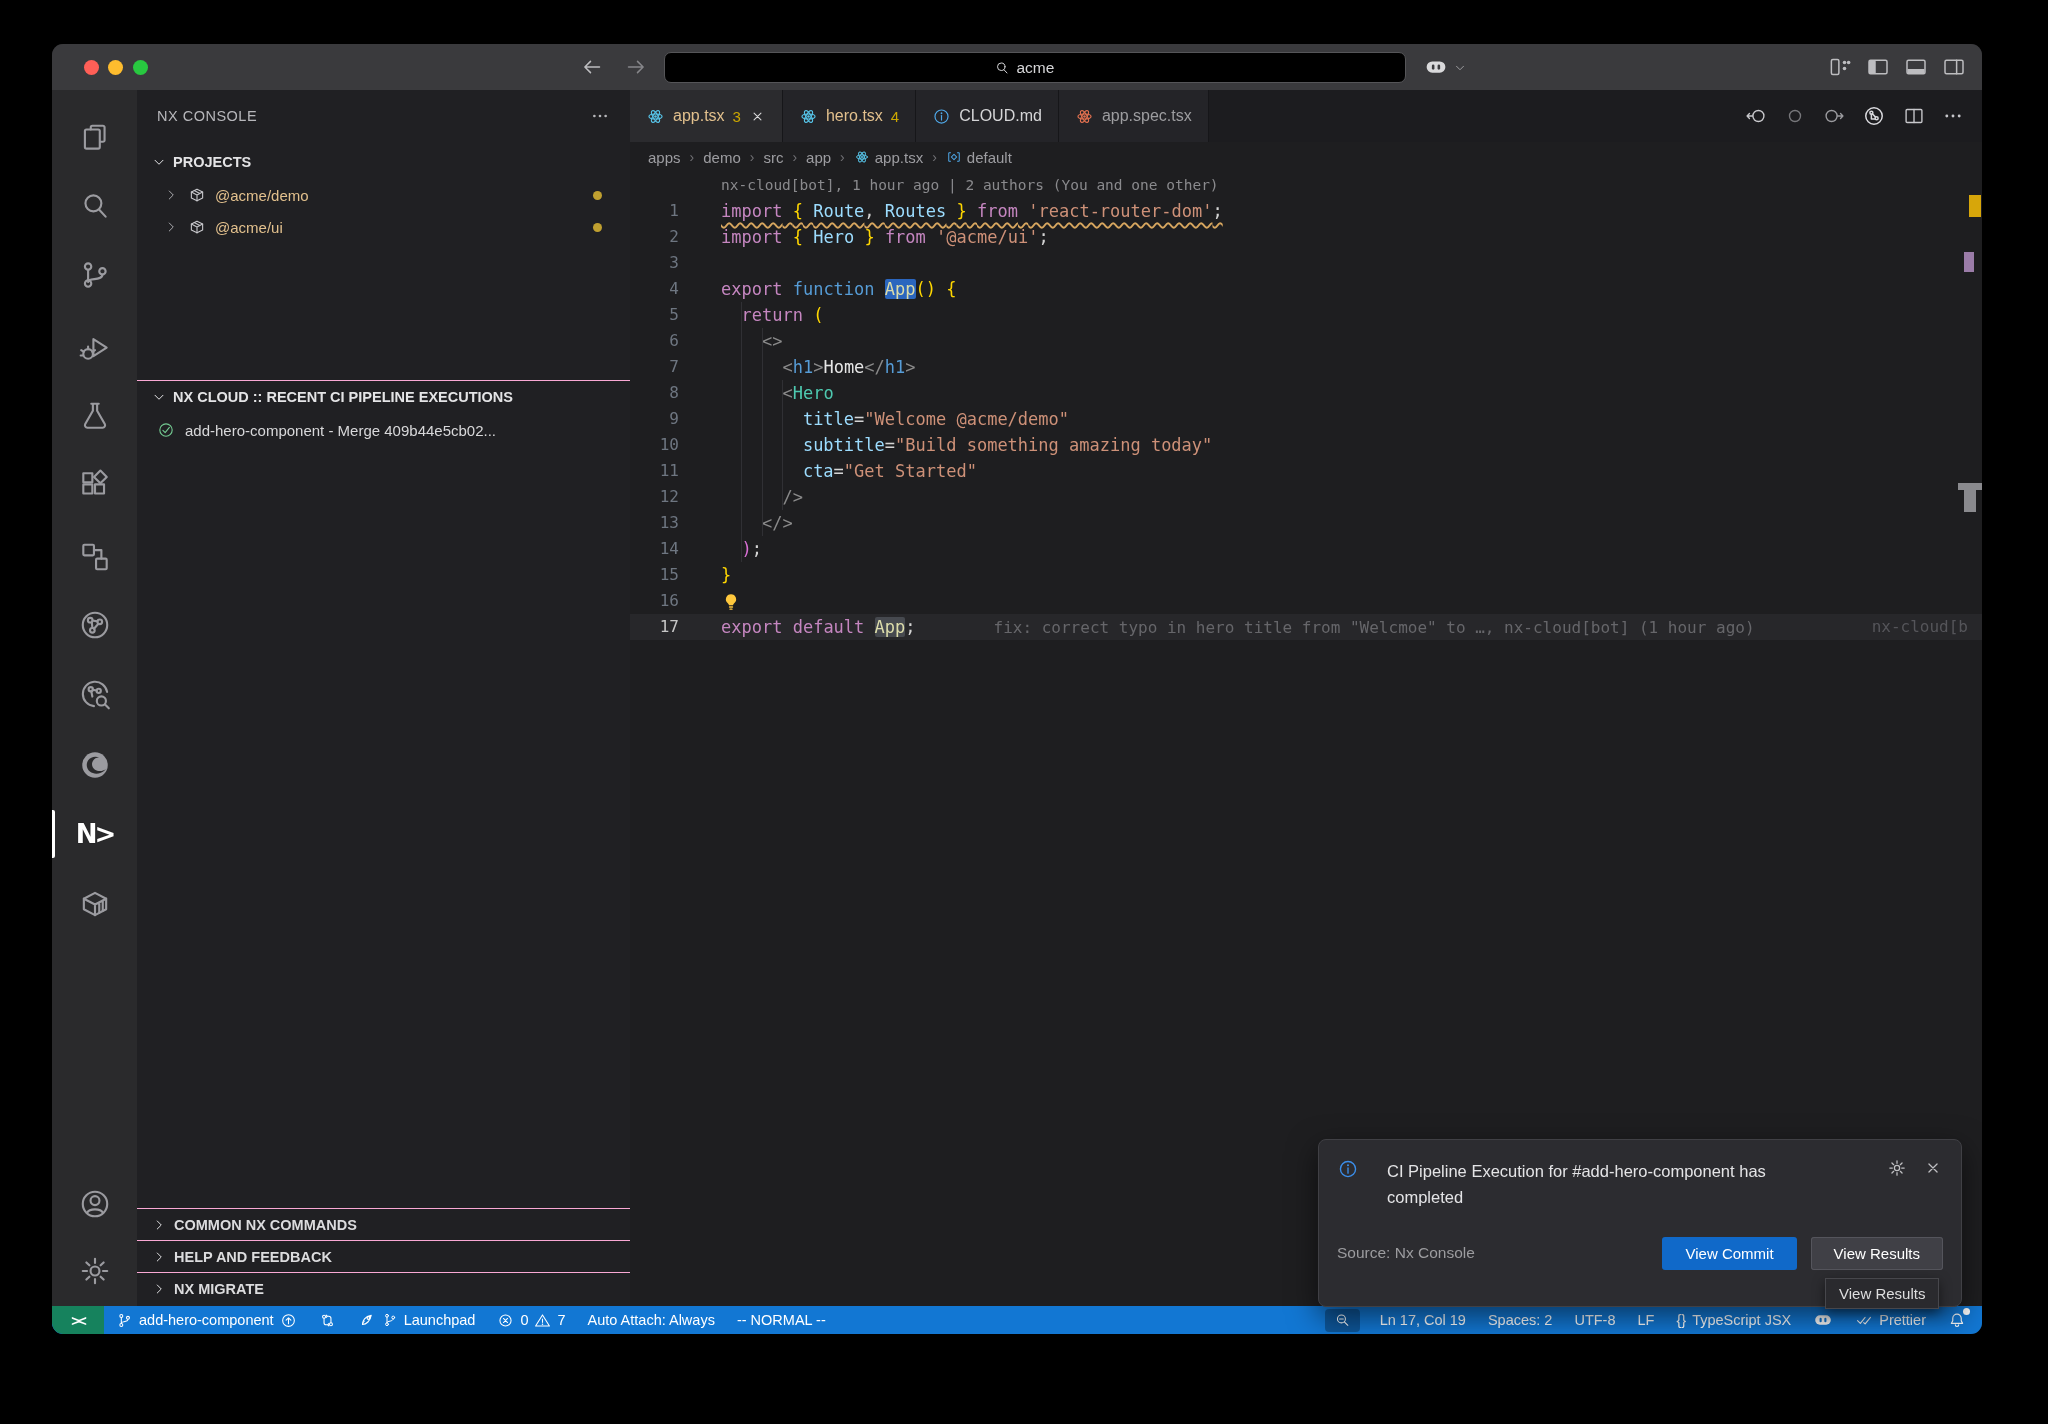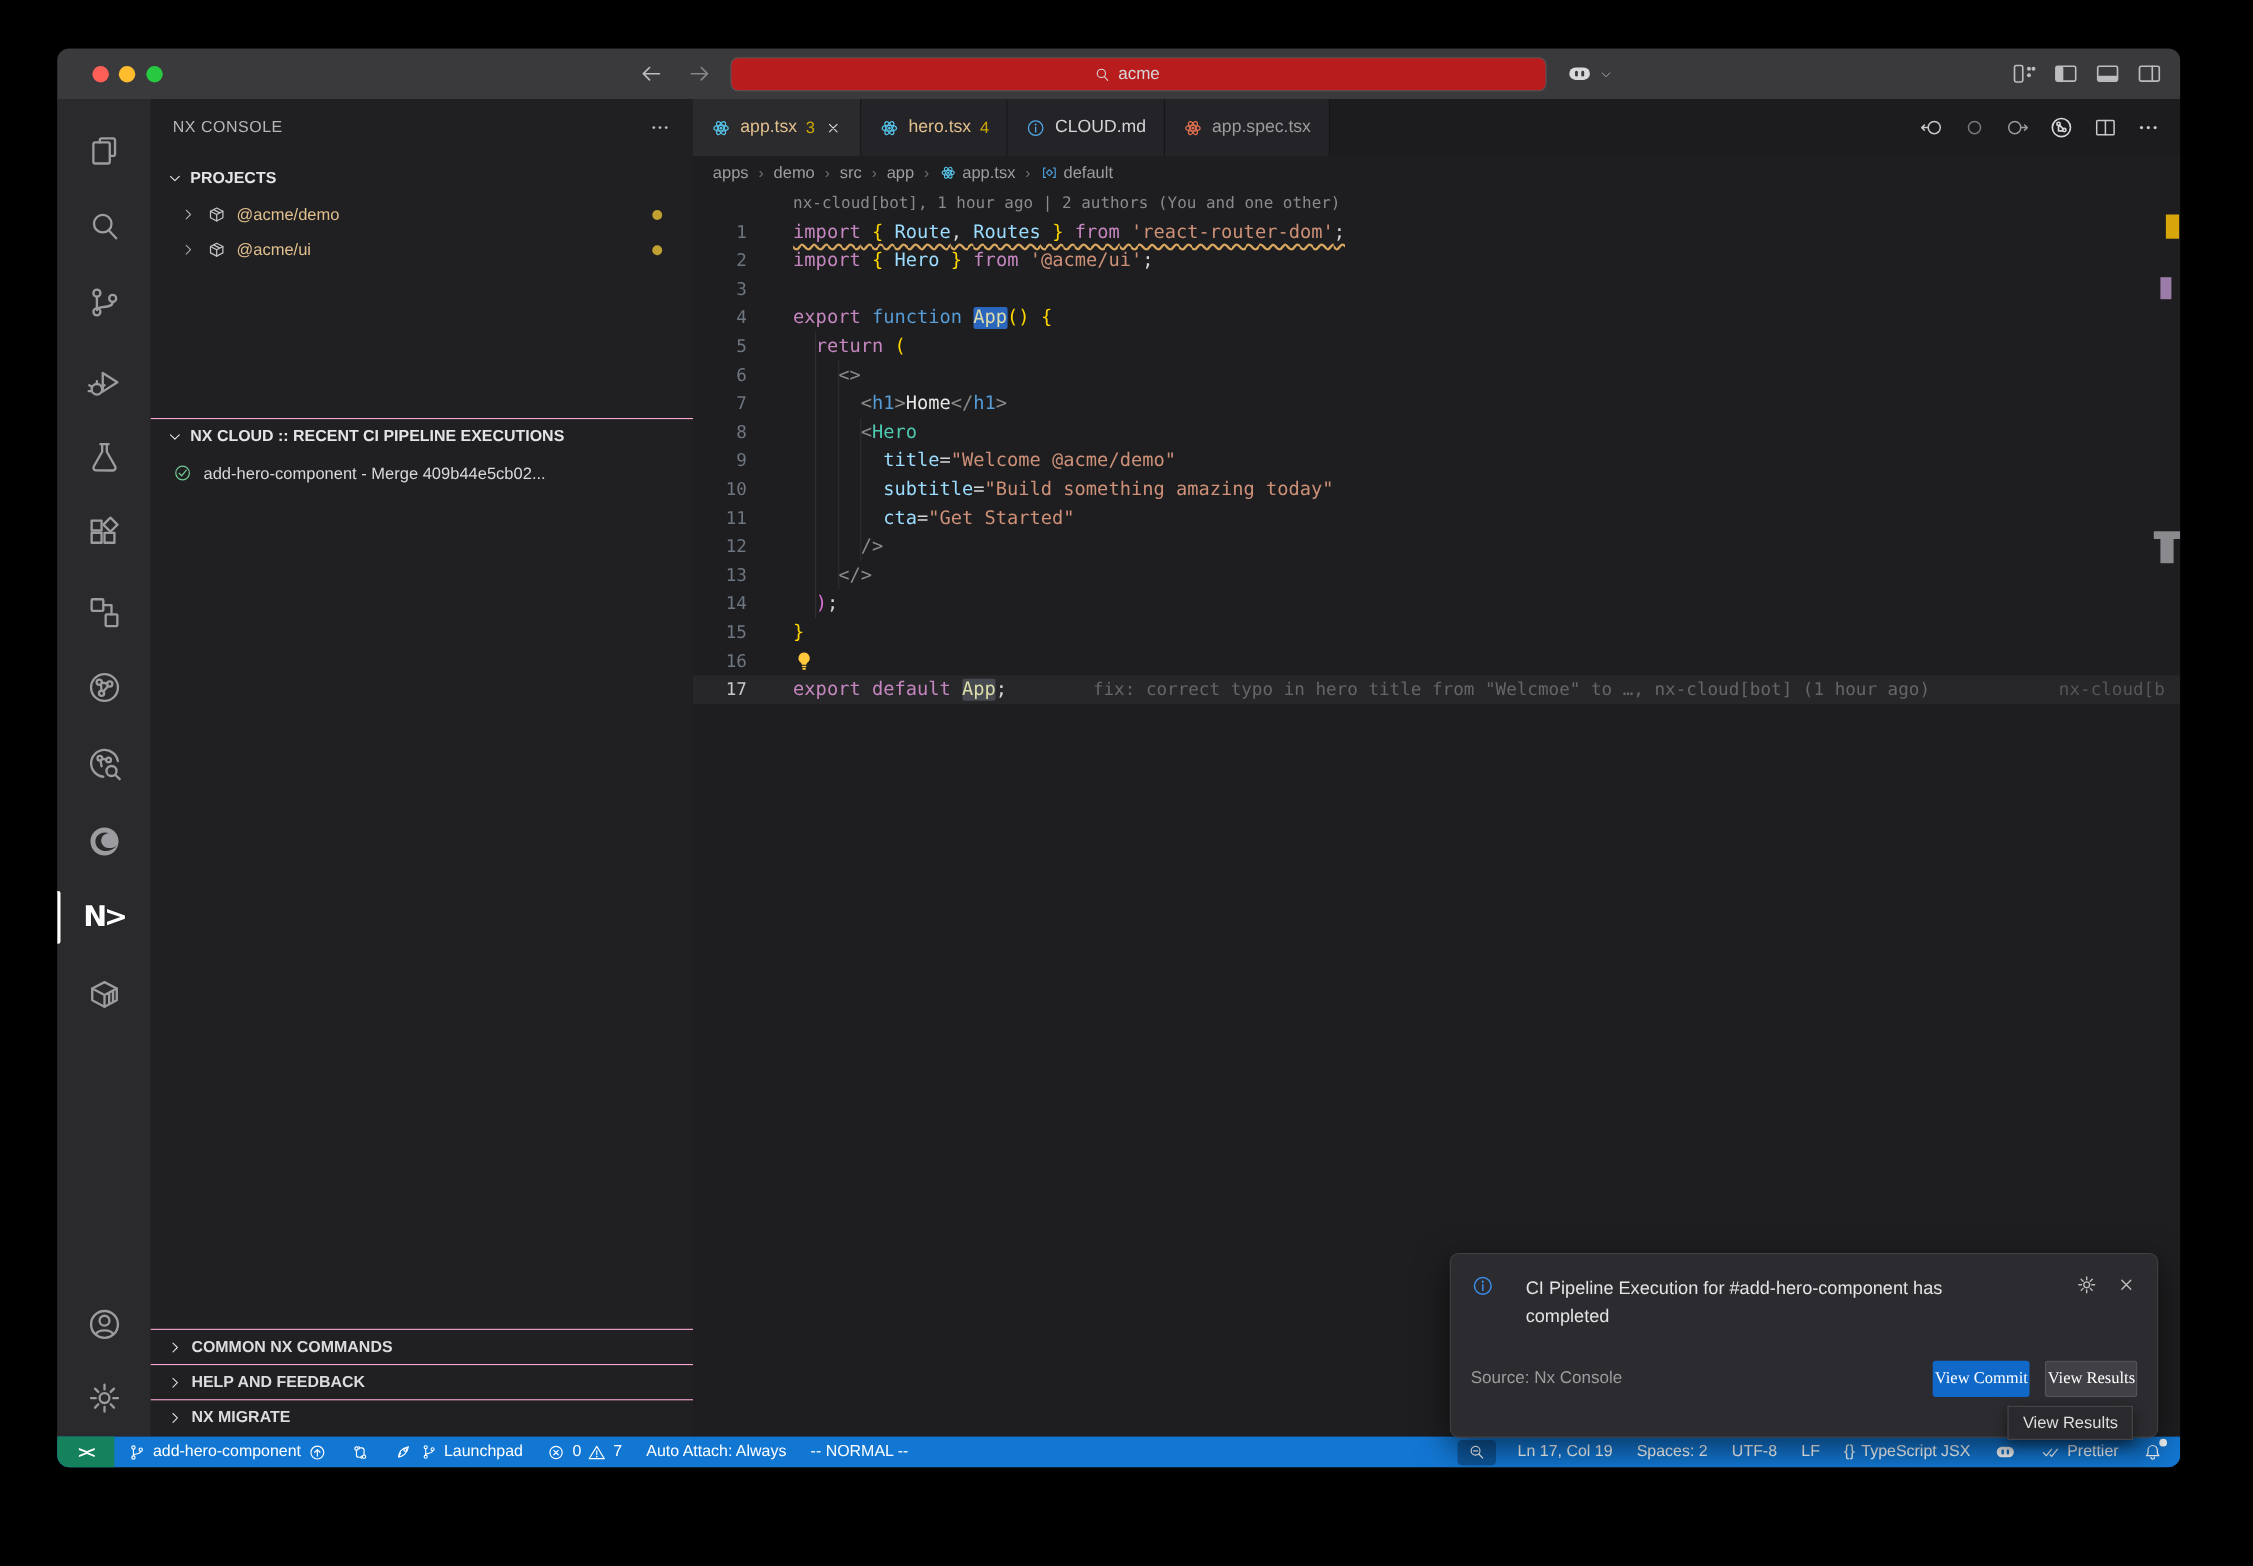--- a/index.html
+++ b/index.html
@@ -5,21 +5,21 @@
   html,body{margin:0;padding:0}
   body{width:2048px;height:1424px;background:#000;position:relative;overflow:hidden;
        font-family:"Liberation Sans","DejaVu Sans",sans-serif;-webkit-font-smoothing:antialiased}
   .window{position:absolute;left:52px;top:44px;width:1930px;height:1290px;border-radius:11px;
           overflow:hidden;background:#1e1e20;box-shadow:0 30px 90px rgba(0,0,0,.8)}
   
   .titlebar{position:absolute;left:0;top:0;width:100%;height:46px;background:#3a3a3d;border-bottom:1px solid #2a2a2c}
   .tl{position:absolute;top:16px;width:15px;height:15px;border-radius:50%}
   .tl.r{left:32px;background:#ff5f57}.tl.y{left:56px;background:#febc2e}.tl.g{left:81px;background:#28c840}
   .tb-ic{position:absolute;color:#bdbdc0}
-  .searchbox{position:absolute;left:612px;top:8px;width:740px;height:29px;background:#b91c1c;
+  .searchbox{position:absolute;left:612px;top:8px;width:740px;height:29px;background:#000000;
              border:1px solid #555558;border-radius:7px;display:flex;align-items:center;justify-content:center;
              gap:7px;color:#d6d6d8;font-size:15.5px}
   .searchbox input{background:transparent;border:none;outline:none;color:#d6d6d8;font-size:15.5px;width:60px;
                    font-family:inherit;padding:0}
   
   .activitybar{position:absolute;left:0;top:46px;width:85px;bottom:28px;background:#2a2a2c}
   .ab-item{position:absolute;left:0;width:85px;height:48px;display:flex;align-items:center;justify-content:center;color:#9b9ba0}
   .ab-item.active{color:#ffffff}
   .ab-ind{position:absolute;left:0;top:0;width:3px;height:48px;background:#fff;border-radius:0 2px 2px 0}
   .nx-logo{font-weight:700;font-size:26px;letter-spacing:-3px;color:#fff;font-family:"DejaVu Sans",sans-serif;
@@ -71,21 +71,21 @@
   
   .toast{position:absolute;left:1266px;top:1095px;width:644px;height:168px;background:#2c2c30;
          border:1px solid #404045;border-radius:8px;box-shadow:0 10px 30px rgba(0,0,0,.55);box-sizing:border-box;
          padding:18px 18px 14px 18px;z-index:5}
   .toast-title-row{display:flex;gap:28px}
   .toast-title{color:#e4e4e6;font-size:16.5px;line-height:1.6;max-width:432px}
   .toast-controls{margin-left:auto;display:flex;gap:16px;color:#c0c0c3}
   .toast-bottom{display:flex;align-items:center;margin-top:26px}
   .toast-src{color:#9c9c9f;font-size:15.5px}
   .toast-btns{margin-left:auto;display:flex;gap:14px}
-  .btn{font-size:15px;padding:8px 2px;border-radius:3px;color:#fff;border:none;cursor:pointer;font-family:Liberation Serif, serif}
+  .btn{font-size:15px;padding:8px 23px;border-radius:3px;color:#fff;border:none;cursor:pointer;font-family:Liberation Sans, sans-serif}
   .btn.primary{background:#1069C9}
   .btn.secondary{background:#404046;box-shadow:0 0 0 1px #55555c inset}
   .tooltip{position:absolute;left:506px;top:138px;background:#2a2a2e;border:1px solid #47474c;
            padding:6px 13px;font-size:15px;color:#dededf;box-shadow:0 4px 12px rgba(0,0,0,.5);white-space:nowrap;z-index:6}
   
   .statusbar{position:absolute;left:0;bottom:0;width:100%;height:28px;background:#1277D3;display:flex;
              align-items:center;color:#fff;font-size:14.5px;z-index:4}
   .sb-remote{width:52px;height:28px;background:#16825D;display:flex;align-items:center;justify-content:center;
              border-radius:0 0 0 11px;font-weight:bold;letter-spacing:-2px;font-size:15px;flex:none}
   .sbi{display:flex;align-items:center;gap:6px;padding:0 2px;white-space:nowrap}

